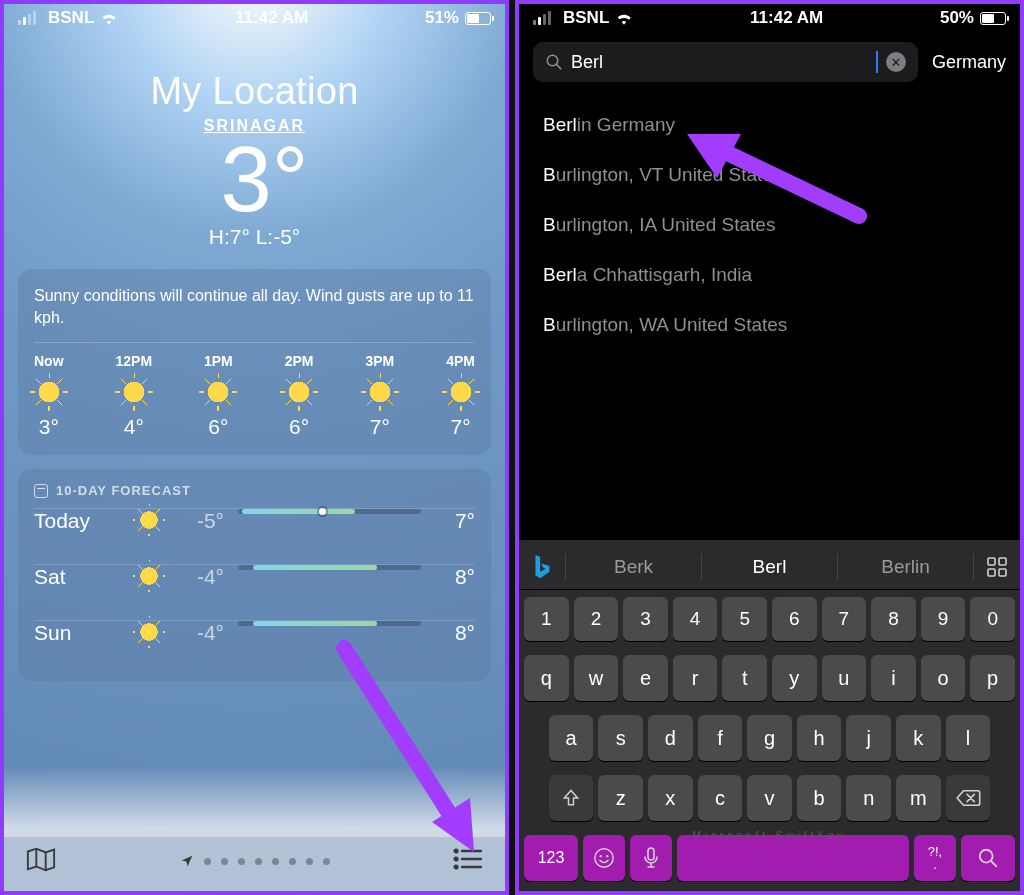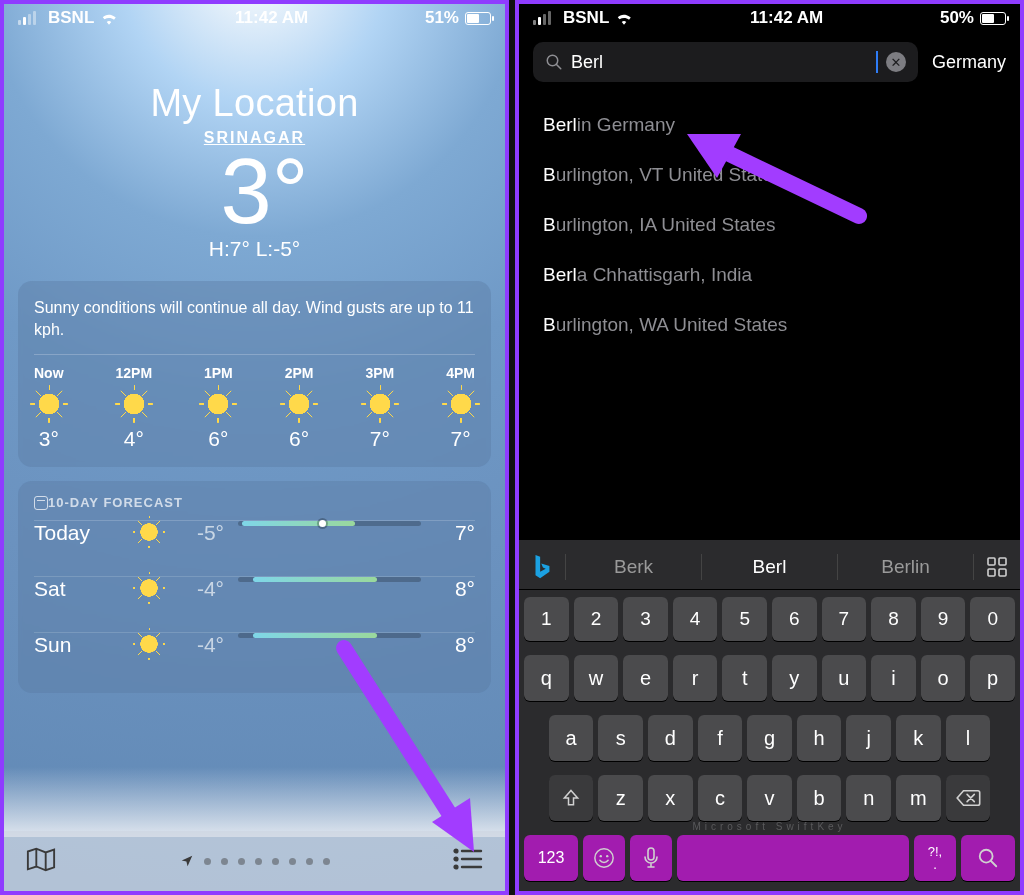--- a/index.html
+++ b/index.html
@@ -13,42 +13,42 @@
   .status .sig { display:flex; align-items:flex-end; gap:2px; margin-right:6px;}
   .sig i{width:3px;background:#fff;border-radius:1px;display:block;}
   .sig i:nth-child(1){height:5px;opacity:.5}.sig i:nth-child(2){height:8px}.sig i:nth-child(3){height:11px;opacity:.4}.sig i:nth-child(4){height:14px;opacity:.4}
   .status-left{display:flex;align-items:center;gap:6px;}
   .wifi-svg{width:18px;height:14px;}
   .status-right{display:flex;align-items:center;gap:6px;}
   .batt{width:26px;height:13px;border:1.5px solid #fff;border-radius:3px;position:relative;}
   .batt::after{content:"";position:absolute;right:-4px;top:3px;width:2px;height:5px;background:#fff;border-radius:1px;}
   .batt i{position:absolute;left:1px;top:1px;bottom:1px;width:50%;background:#fff;border-radius:1px;}
 
-  .hero{ text-align:center; margin-top:54px; }
+  .hero{ text-align:center; margin-top:42px; }
   .hero h1{font-size:38px;font-weight:400;letter-spacing:0.3px;}
   .hero .sub{font-size:16px;font-weight:600;letter-spacing:2px;margin-top:4px;text-decoration:underline;}
   .hero .temp{font-size:92px;font-weight:200;line-height:1;margin-top:-2px;margin-left:20px;}
   .hero .cond{font-size:21px;margin-top:2px;}
   .hero .hl{font-size:21px;}
 
   .card{background:rgba(90,120,160,.38);border-radius:14px;margin:20px 14px 0;padding:16px;backdrop-filter:blur(2px);}
   .summary{font-size:16px;line-height:1.35;border-bottom:1px solid rgba(255,255,255,.22);padding-bottom:14px;margin-bottom:10px;}
   .hourly{display:flex;justify-content:space-between;}
   .hcol{display:flex;flex-direction:column;align-items:center;gap:10px;font-size:14px;font-weight:600;text-align:right;}
   .hcol .t{font-size:21px;font-weight:500;}
   .sun{width:26px;height:26px;background:radial-gradient(circle,#ffd94a 55%,transparent 57%);border-radius:50%;position:relative;}
   .sun::before{content:"";position:absolute;inset:-6px;background:
     conic-gradient(#ffd94a 0 2deg,transparent 2deg 43deg,#ffd94a 43deg 47deg,transparent 47deg 88deg,#ffd94a 88deg 92deg,transparent 92deg 133deg,#ffd94a 133deg 137deg,transparent 137deg 178deg,#ffd94a 178deg 182deg,transparent 182deg 223deg,#ffd94a 223deg 227deg,transparent 227deg 268deg,#ffd94a 268deg 272deg,transparent 272deg 313deg,#ffd94a 313deg 317deg,transparent 317deg 360deg);
     -webkit-mask:radial-gradient(circle,transparent 12px,#000 12px);
     mask:radial-gradient(circle,transparent 12px,#000 12px);
     border-radius:50%;
   }
 
   .card2{margin-top:14px;padding:14px 16px 4px;}
-  .fc-head{display:flex;align-items:center;font-size:13px;letter-spacing:1px;color:rgba(255,255,255,.7);font-weight:600;padding-bottom:10px;border-bottom:1px solid rgba(255,255,255,.18);}
+  .fc-head{display:flex;align-items:center;gap:8px;font-size:13px;letter-spacing:1px;color:rgba(255,255,255,.7);font-weight:600;padding-bottom:10px;border-bottom:1px solid rgba(255,255,255,.18);}
   .cal-ico{width:14px;height:14px;border:1.6px solid rgba(255,255,255,.7);border-radius:3px;position:relative;}
   .cal-ico::before{content:"";position:absolute;left:2px;right:2px;top:3px;height:1.5px;background:rgba(255,255,255,.7);}
   .frow{display:flex;height:56px;border-bottom:1px solid rgba(255,255,255,.15);font-size:21px;}
   .frow:last-child{border-bottom:none;}
   .frow .day{width:88px;}
   .frow .ico{width:54px;display:flex;justify-content:center;}
   .frow .sun{width:22px;height:22px;}
   .frow .sun::before{inset:-5px;-webkit-mask:radial-gradient(circle,transparent 10px,#000 10px);mask:radial-gradient(circle,transparent 10px,#000 10px);}
   .frow .lo{width:48px;text-align:right;color:rgba(255,255,255,.65);}
   .frow .bar{flex:1;height:5px;background:rgba(0,0,0,.22);border-radius:3px;margin:0 14px;position:relative;}
@@ -95,21 +95,21 @@
   .krow.r2{padding-left:28px;padding-right:28px;}
   .krow.r3 .key{width:44.6px;height:46px;}
   .key.mod{background:#3a3a3c;width:58px;}
   .krow.bot{gap:5px;padding:7px 5px 10px;}
   .krow.bot .key{height:46px;background:#a21caf;}
   .key.k123{width:54px;font-size:16px;}
   .key.emoji,.key.mic{width:42px;}
   .key.space{flex:1;background:#4b4b4d;}
   .key.punc{width:42px;font-size:13px;line-height:1;}
   .key.search{width:54px;}
-  .kb-brand{position:absolute;bottom:59px;left:0;right:0;text-align:center;font-size:10px;letter-spacing:4px;color:#5a5a5c;pointer-events:none;}
+  .kb-brand{position:absolute;bottom:50px;left:0;right:0;text-align:center;font-size:10px;letter-spacing:4px;color:#5a5a5c;pointer-events:none;}
 
 </style>
 </head>
 <body>
 
 <div class="wrap">
 
   <div class="phone phone-left">
     <div class="status">
       <div class="status-left">

